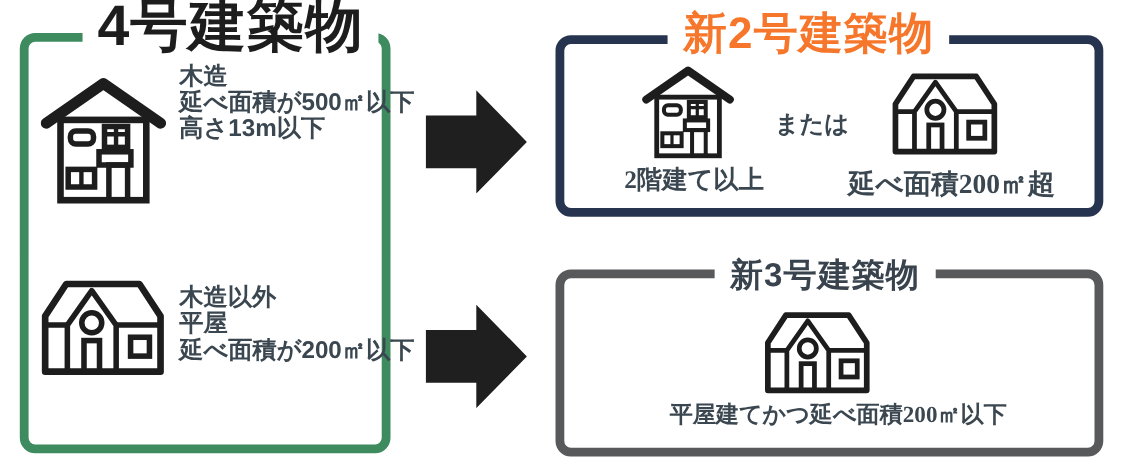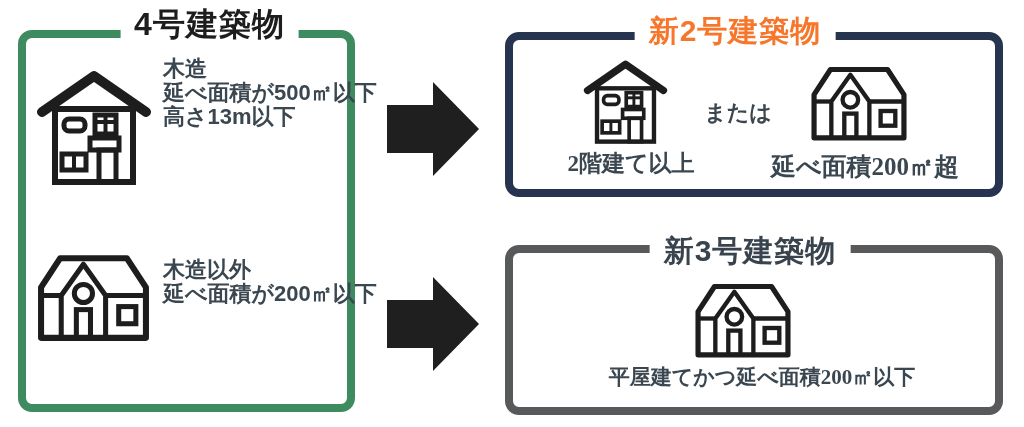--- a/index.html
+++ b/index.html
@@ -12,22 +12,22 @@
   .frame {
     position:absolute; background:#ffffff; border-style:solid; border-radius:14px;
   }
   .frame-green { left:18px; top:30px; width:337px; height:382px; border-width:8px; border-color:#3d8b5f; }
   .frame-navy  { left:505px; top:32px; width:498px; height:165px; border-width:8px; border-color:#263450; }
   .frame-gray  { left:505px; top:245px; width:498px; height:170px; border-width:8px; border-color:#58595b;padding-left:43px; }
   .frame-title {
     position:absolute; left:50%; background:#ffffff; padding:0 14px;
     white-space:nowrap; text-align:center;
   }
-  .title-green { top:-36px; transform:translateX(calc(-50% + 23px)); font-size:32px; line-height:44px; color:#1d1d1d; letter-spacing:1px; }
-  .title-navy  { top:-26px; transform:translateX(calc(-50% - 19px)); font-size:30px; line-height:34px; color:#f6772b; letter-spacing:1px; }
+  .title-green { top:-36px; transform:translateX(calc(-50% + 23px)); font-size:52px; line-height:44px; color:#1d1d1d; letter-spacing:1px; }
+  .title-navy  { top:-26px; transform:translateX(calc(-50% - 19px)); font-size:40px; line-height:34px; color:#f6772b; letter-spacing:1px; }
   .title-gray  { top:-19px; transform:translateX(calc(-50% - 4px));  font-size:30px; line-height:34px; color:#39434d; letter-spacing:1px; }
   .abs { position:absolute; }
   .spec-list { color:#3b4750; font-size:22px; line-height:24px; }
   .spec-list div { white-space:nowrap; }
   .opt-label { color:#3b4750; text-align:center; white-space:nowrap;font-family:Liberation Serif, serif; }
   .lbl-2kai  { left:531px; top:148px; width:200px; font-size:23px; }
   .lbl-or    { left:688px; top:98px;  width:100px; font-size:22px; }
   .lbl-200cho{ left:765px; top:150px; width:200px; font-size:25px; }
   .lbl-hiraya{ left:592px; top:363px; width:340px; font-size:21px; }
   svg { display:block; }
@@ -72,20 +72,21 @@
           <line x1="7" y1="46" x2="27" y2="46" stroke-width="5"></line>
           <line x1="71" y1="46" x2="111" y2="46" stroke-width="5"></line>
           <circle cx="49" cy="44" r="9" stroke-width="5"></circle>
           <rect x="42" y="60" width="14" height="28" stroke-width="5"></rect>
           <rect x="84" y="57" width="17" height="17" stroke-width="5"></rect>
         </g>
       </svg>
     </div>
     <div class="abs spec-list" style="left:163px; top:258px;">
       <div>木造以外</div>
+      <div>平屋</div>
       <div>延べ面積が200㎡以下</div>
     </div>
   </section>
 
   <div class="abs" style="left:387px; top:82px;">
     <svg width="92" height="94" viewBox="0 0 92 94">
       <polygon points="0,23 46,23 46,0 92,47 46,94 46,71 0,71" fill="#1f1f1f"></polygon>
     </svg>
   </div>
   <div class="abs" style="left:387px; top:277px;">

